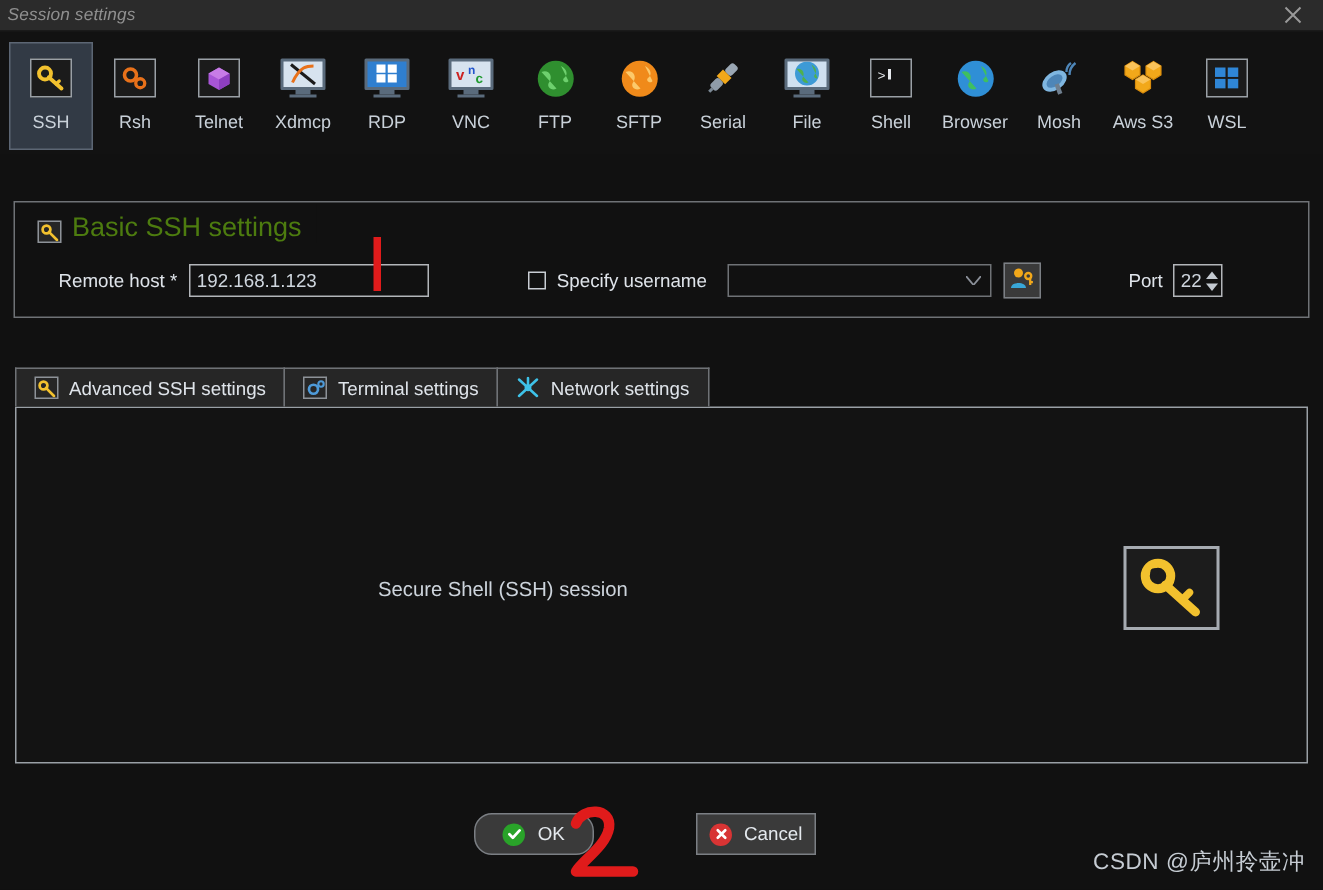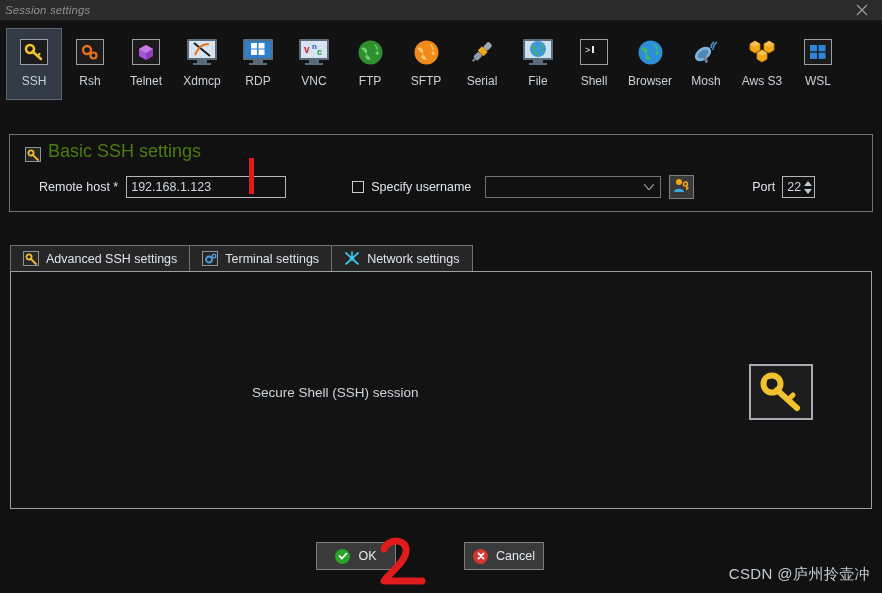--- a/index.html
+++ b/index.html
@@ -289,21 +289,21 @@
     background: #3a3a3a;
     border: 1px solid #7b7f84;
     box-sizing: border-box;
     display: flex;
     align-items: center;
     justify-content: center;
     gap: 8px;
     font-size: 12.5px;
     color: #e4e9ee;
   }
-  #ok-btn  { left: 316px; top: 542px; width: 80px; }
+  #ok-btn  { left: 316px; top: 542px; width: 80px; border-radius: 12px; }
   #cancel-btn { left: 464px; top: 542px; width: 80px; }
 
   .badge-circle {
     width: 15px; height: 15px; border-radius: 50%;
     display: flex; align-items: center; justify-content: center;
     font-size: 10px; color: #fff; font-weight: bold;
     line-height: 1;
   }
 
   

